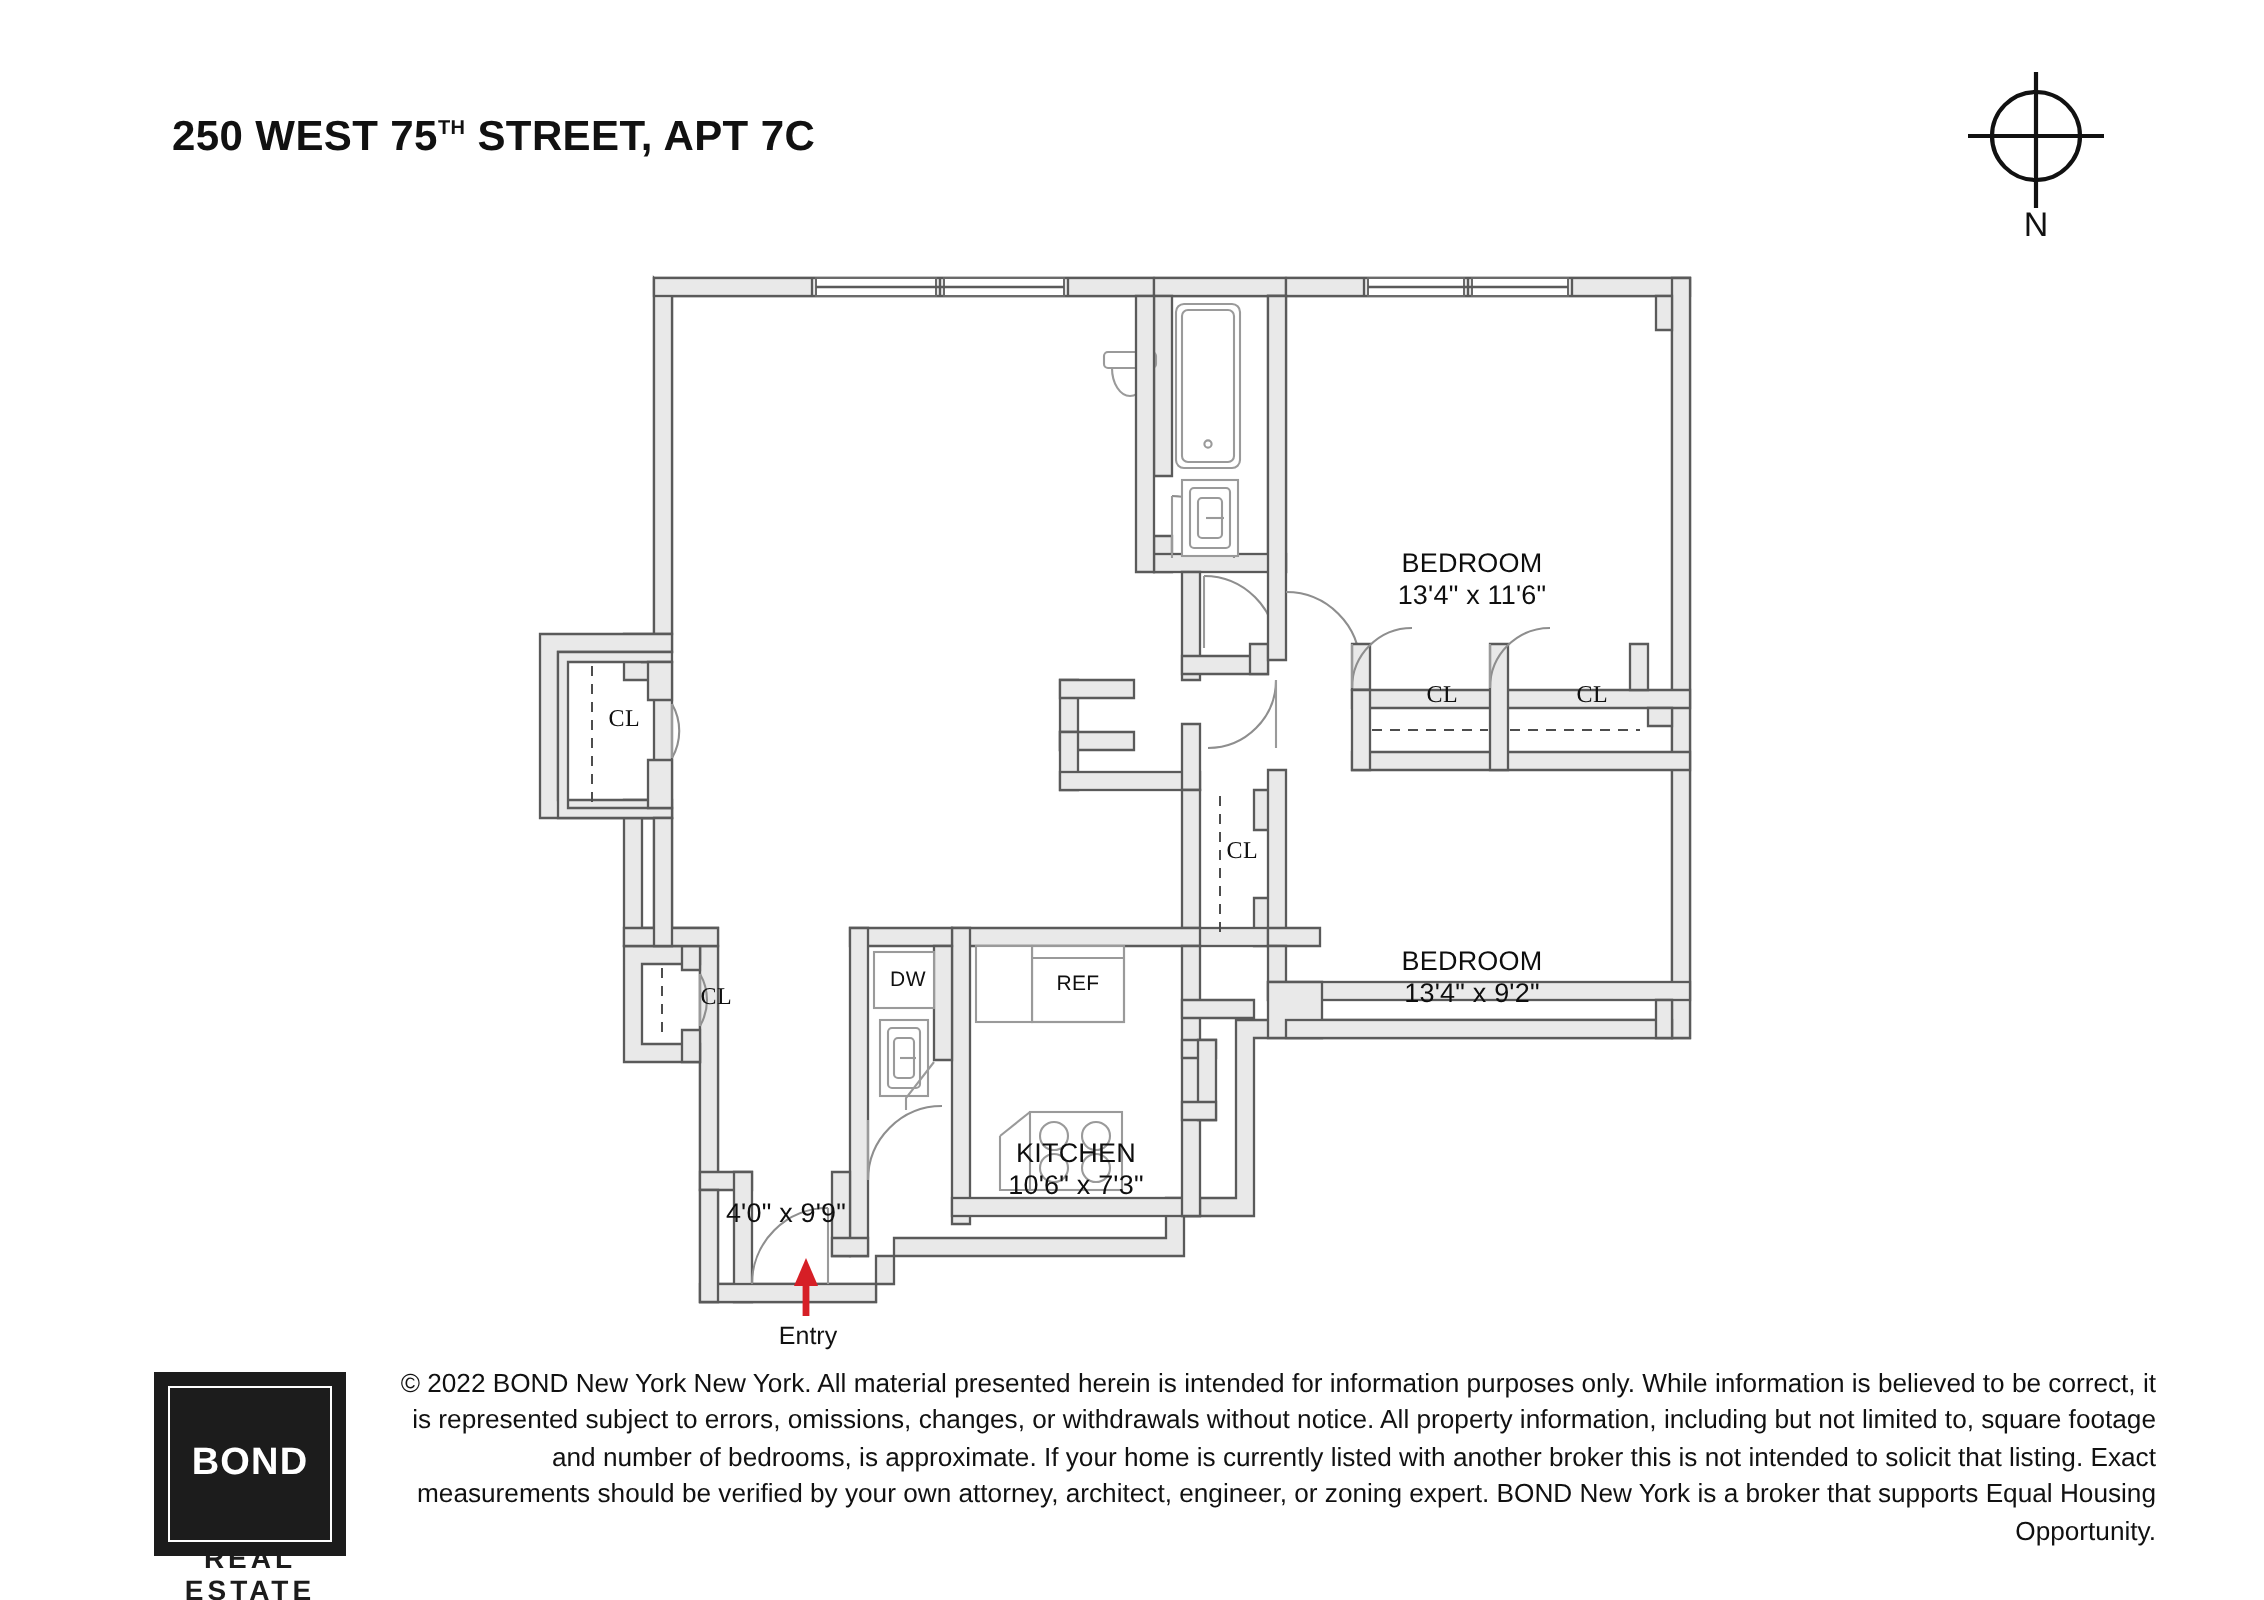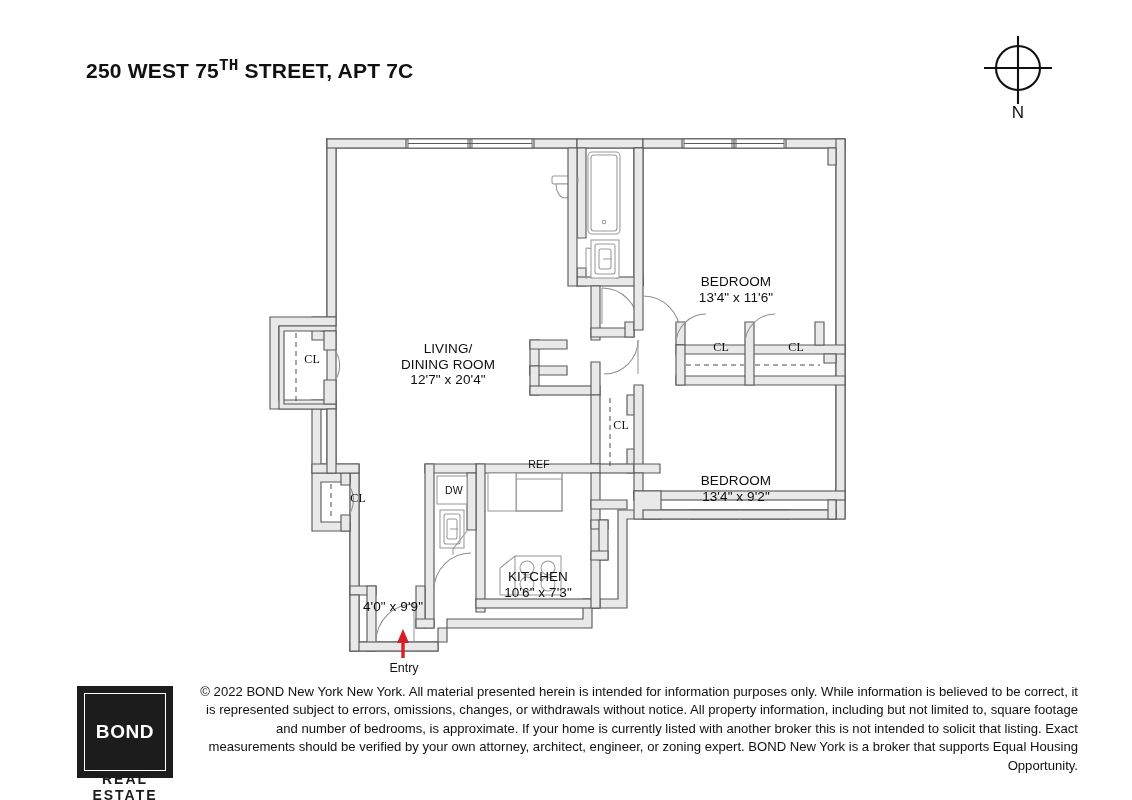--- a/index.html
+++ b/index.html
@@ -20,24 +20,23 @@
   #title {
     position: absolute;
     left: 86px; top: 57px;
     font-size: 21px;
     font-weight: bold;
     letter-spacing: 0.2px;
     color: #111111;
     white-space: nowrap;
   }
   #title .sup {
-    font-size: 16px;
+    font-size: 10px;
     vertical-align: super;
     font-weight: bold;
-    font-family: Liberation Mono, monospace;
   }
   
   #compass {
     position: absolute;
     left: 978px; top: 28px;
     width: 80px; height: 100px;
   }
   #compass-label {
     position: absolute;
     left: 978px; top: 103px;
@@ -414,25 +413,20 @@
 
     <path class="w" d="M 312,464 L 359,464 L 359,473 L 312,473 Z"></path>
     <path class="w" d="M 327,409 L 336,409 L 336,473 L 327,473 Z"></path>
 
     <g>
       <line x1="403" y1="658" x2="403" y2="638" stroke="#d61f26" stroke-width="3.4"></line>
       <polygon points="403,629 409,643 397,643" fill="#d61f26"></polygon>
     </g>
   </svg>
 
-  <div class="rlabel" style="left:383px; top:293px; width:130px;">
-    <span class="l1">LIVING/</span>
-    <span class="l2">DINING ROOM</span>
-    <span class="l3">12'7" x 20'4"</span>
-  </div>
 
   <div class="rlabel" style="left:672px; top:226px; width:128px;">
     <span class="l1">BEDROOM</span>
     <span class="l2">13'4" x 11'6"</span>
   </div>
 
   <div class="rlabel" style="left:672px; top:425px; width:128px;">
     <span class="l1">BEDROOM</span>
     <span class="l2">13'4" x 9'2"</span>
   </div>
@@ -446,21 +440,21 @@
     <span class="l2">4'0" x 9'9"</span>
   </div>
 
   <div class="cl-label" style="left:288px; top:352px; width:32px;">CL</div>
   <div class="cl-label" style="left:697px; top:340px; width:32px;">CL</div>
   <div class="cl-label" style="left:772px; top:340px; width:32px;">CL</div>
   <div class="cl-label" style="left:597px; top:418px; width:32px;">CL</div>
   <div class="cl-label" style="left:334px; top:491px; width:32px;">CL</div>
 
   <div class="appl-label" style="left:437px; top:484px; width:34px;">DW</div>
-  <div class="appl-label" style="left:516px; top:458px; width:46px;">REF</div>
+  <div class="appl-label" style="left:516px; top:486px; width:46px;">REF</div>
 
   <div id="entry-label">Entry</div>
 
   <div id="logo-box">
     <div id="logo-inner">
       <span id="logo-word">BOND</span>
     </div>
   </div>
   <div id="logo-sub">REAL ESTATE</div>
 

